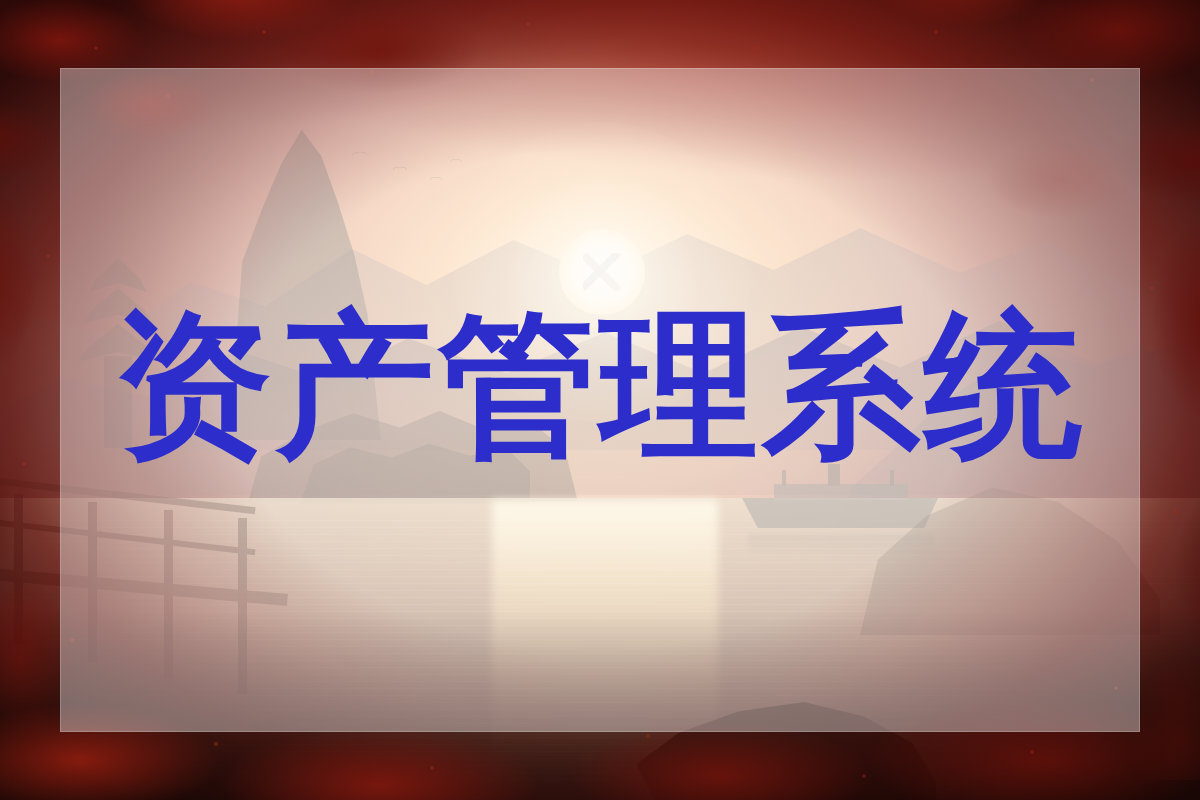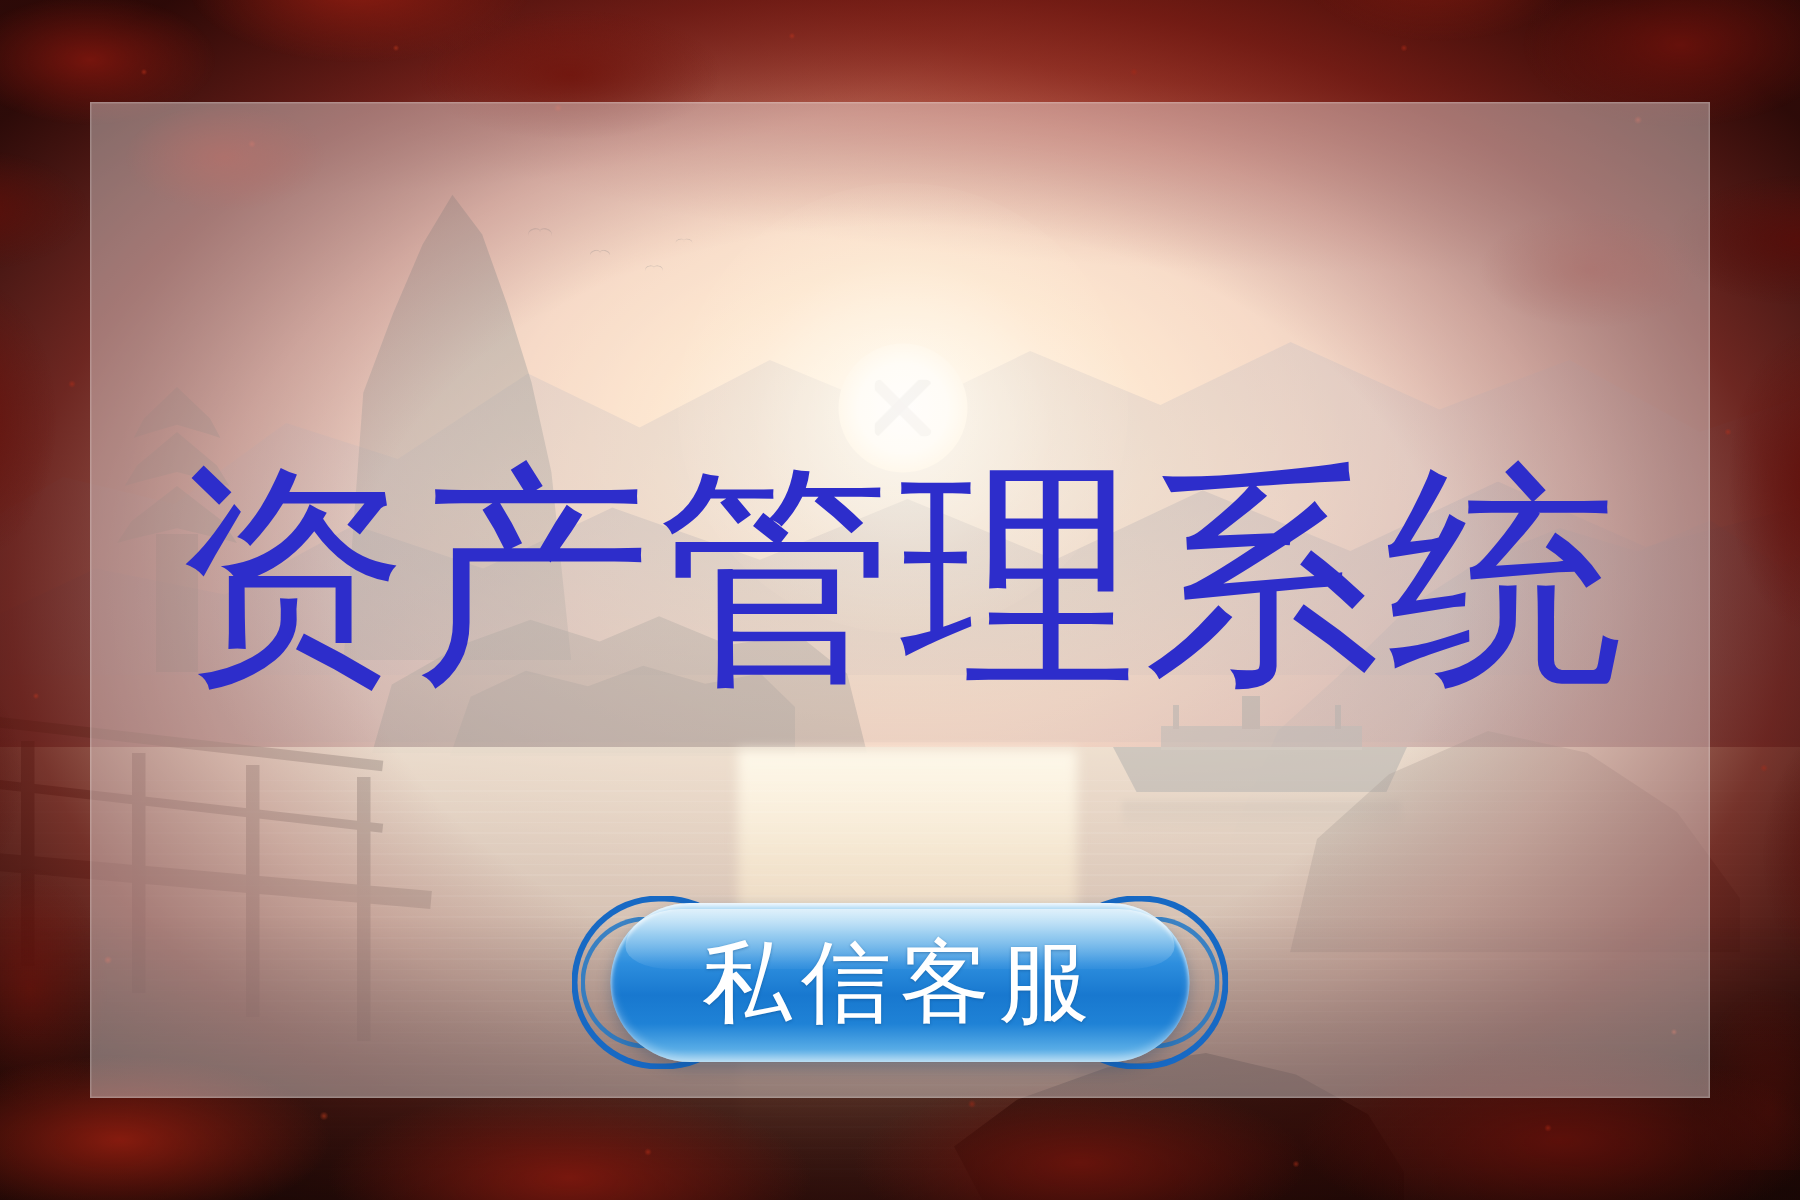--- a/index.html
+++ b/index.html
@@ -253,21 +253,21 @@
     position:absolute; left:60px; top:68px; width:1080px; height:664px;
     background:rgba(255,255,255,0.38);
     border:1px solid rgba(255,255,255,0.20);
   }
 
   
   #headline{
     position:absolute; left:0; right:0; top:306px;
     text-align:center;
     font-size:158px; line-height:1;
-    font-weight:400;
+    font-weight:700;
     letter-spacing:4px;
     color:#2D2DCB;
     font-family:"DejaVu Sans","Liberation Sans",sans-serif;
     white-space:nowrap;
     user-select:none;
   }
 
   
   #cta-wrap{
     position:absolute; left:381px; top:589px; width:438px; height:132px;
@@ -396,24 +396,14 @@
   <div class="foliage fol-tr"></div>
   <div class="foliage fol-l"></div>
   <div class="foliage fol-r"></div>
   <div class="foliage fol-b"></div>
   <div class="leaf-speckle"></div>
 
   <div id="panel"></div>
 
   <h1 id="headline">资产管理系统</h1>
 
-  <div id="cta-wrap">
-    <span class="bracket bracket-l"></span>
-    <span class="bracket bracket-r"></span>
-    <span class="bracket-inner-l"></span>
-    <span class="bracket-inner-r"></span>
-
-    <button id="cta-button">
-      <span id="cta-label">私信客服</span>
-    </button>
-  </div>
 
 </div>
 
 </body></html>

